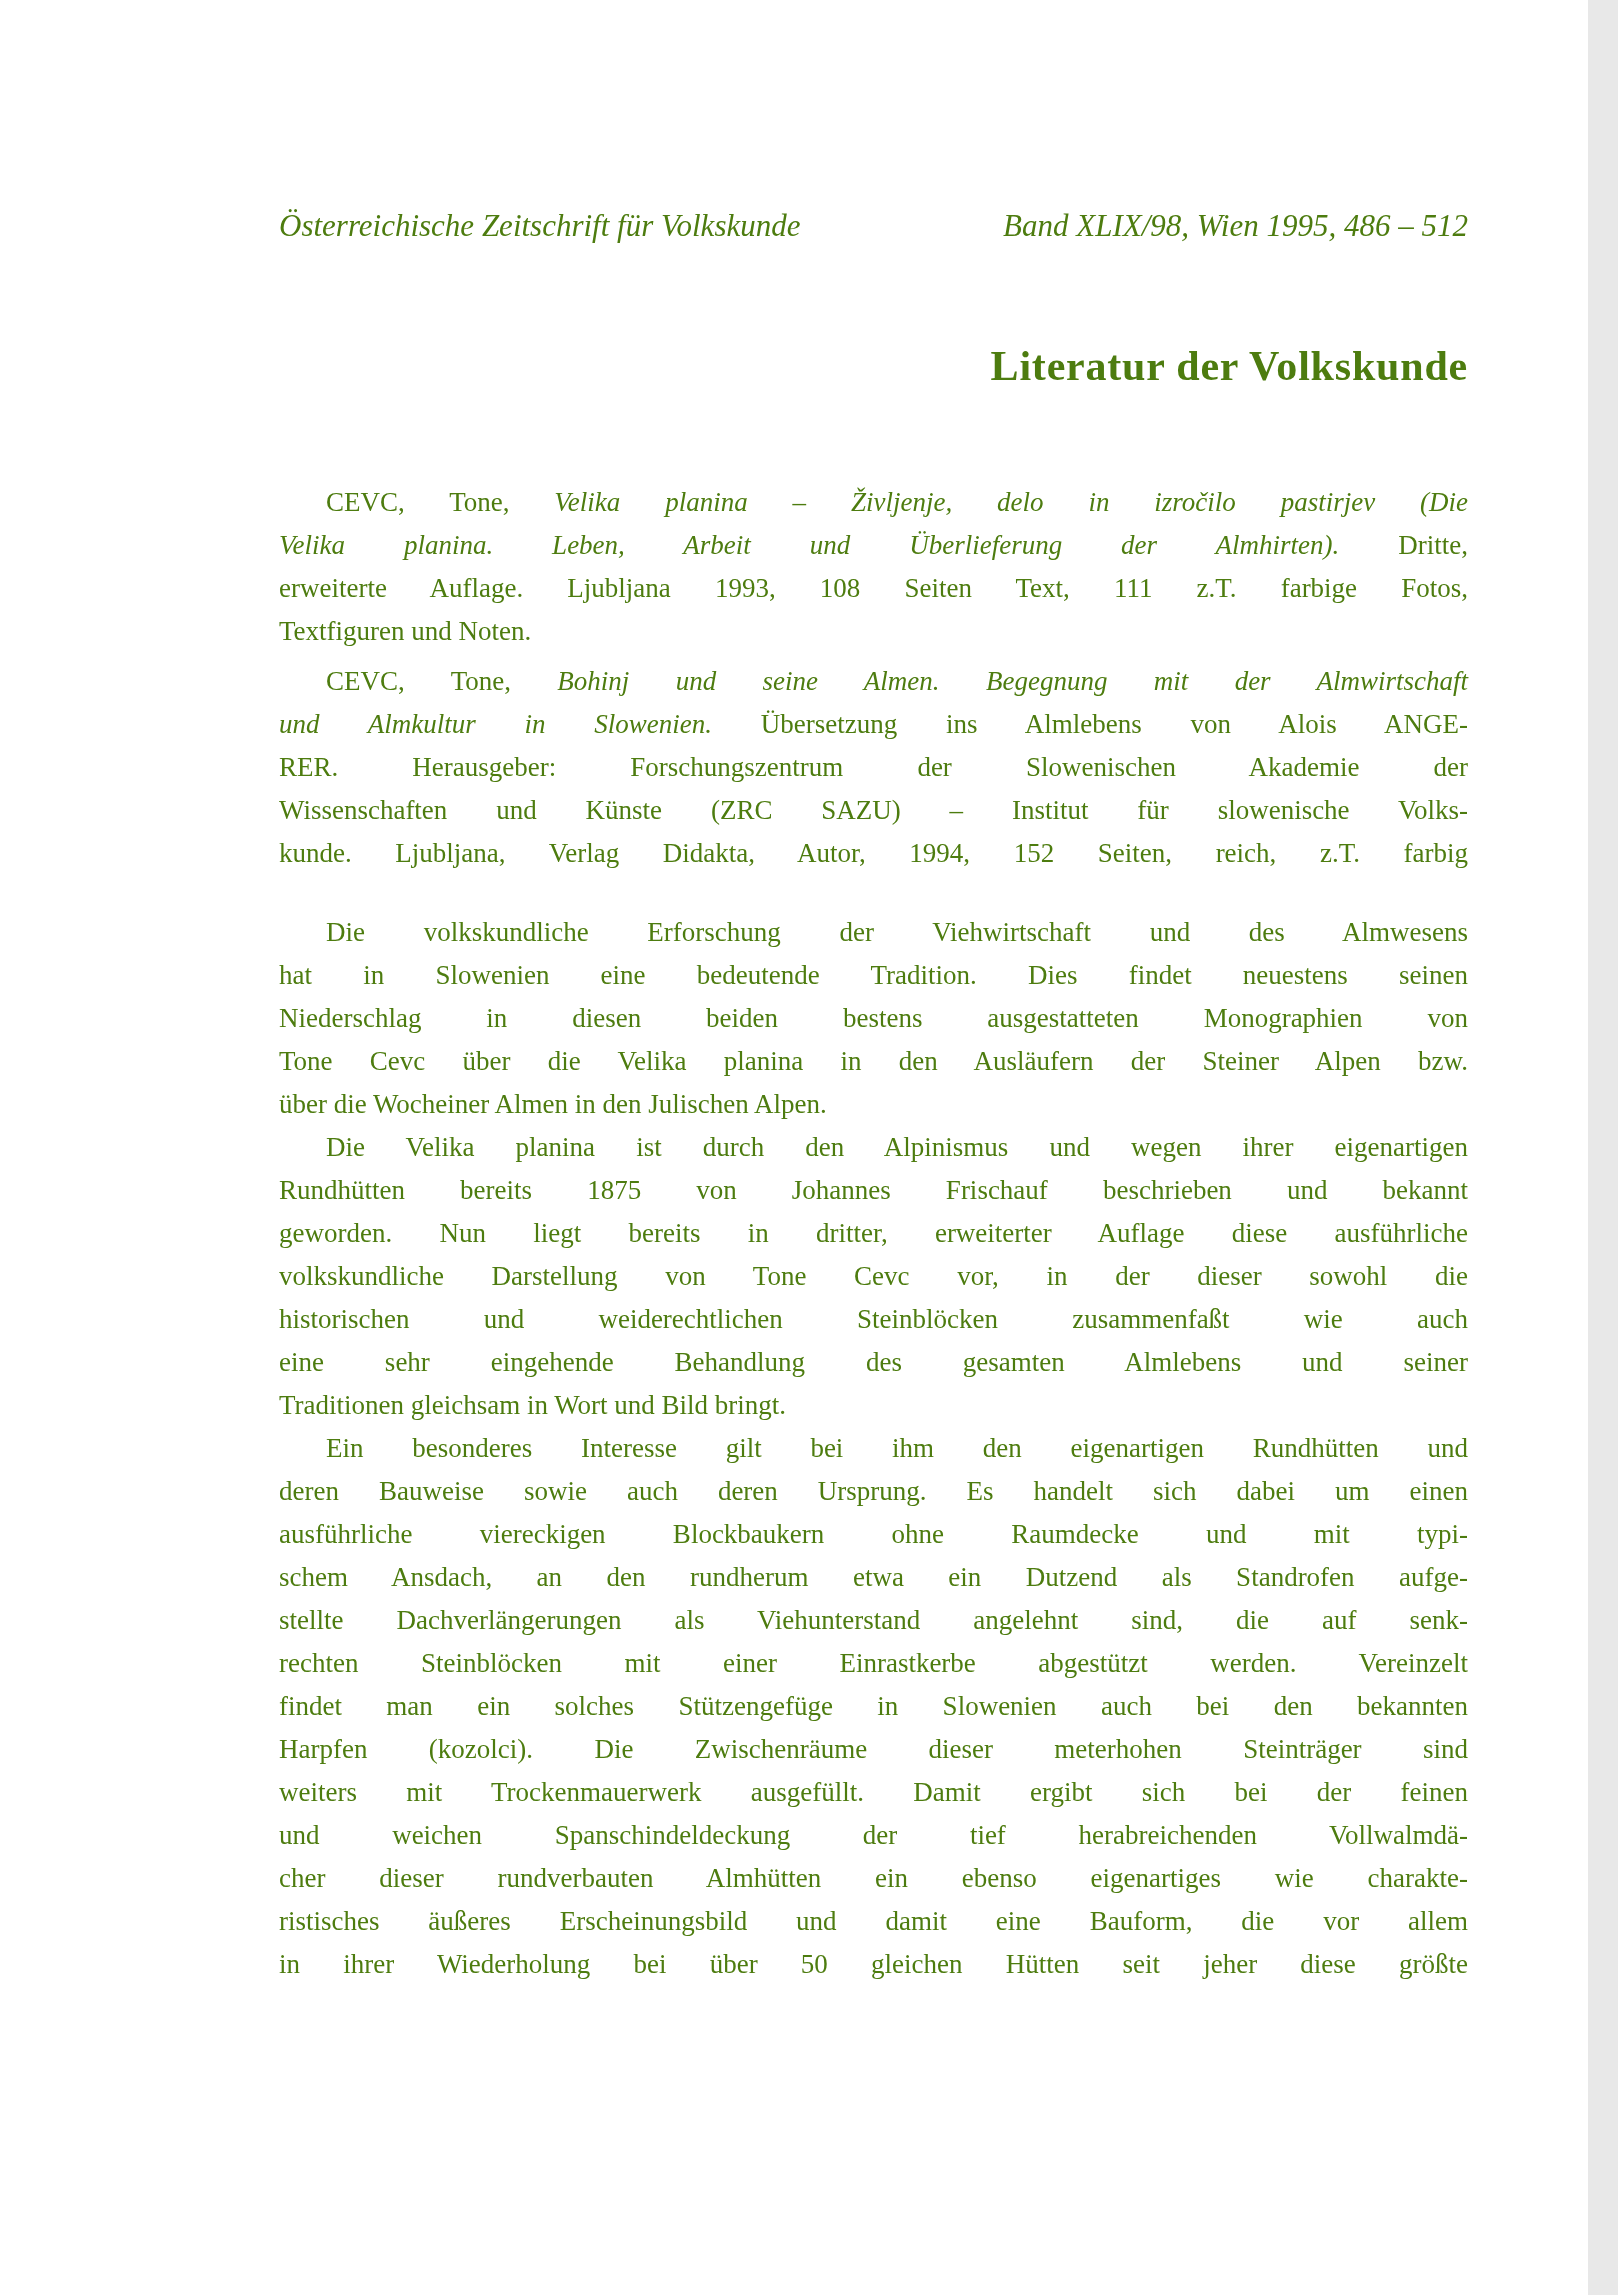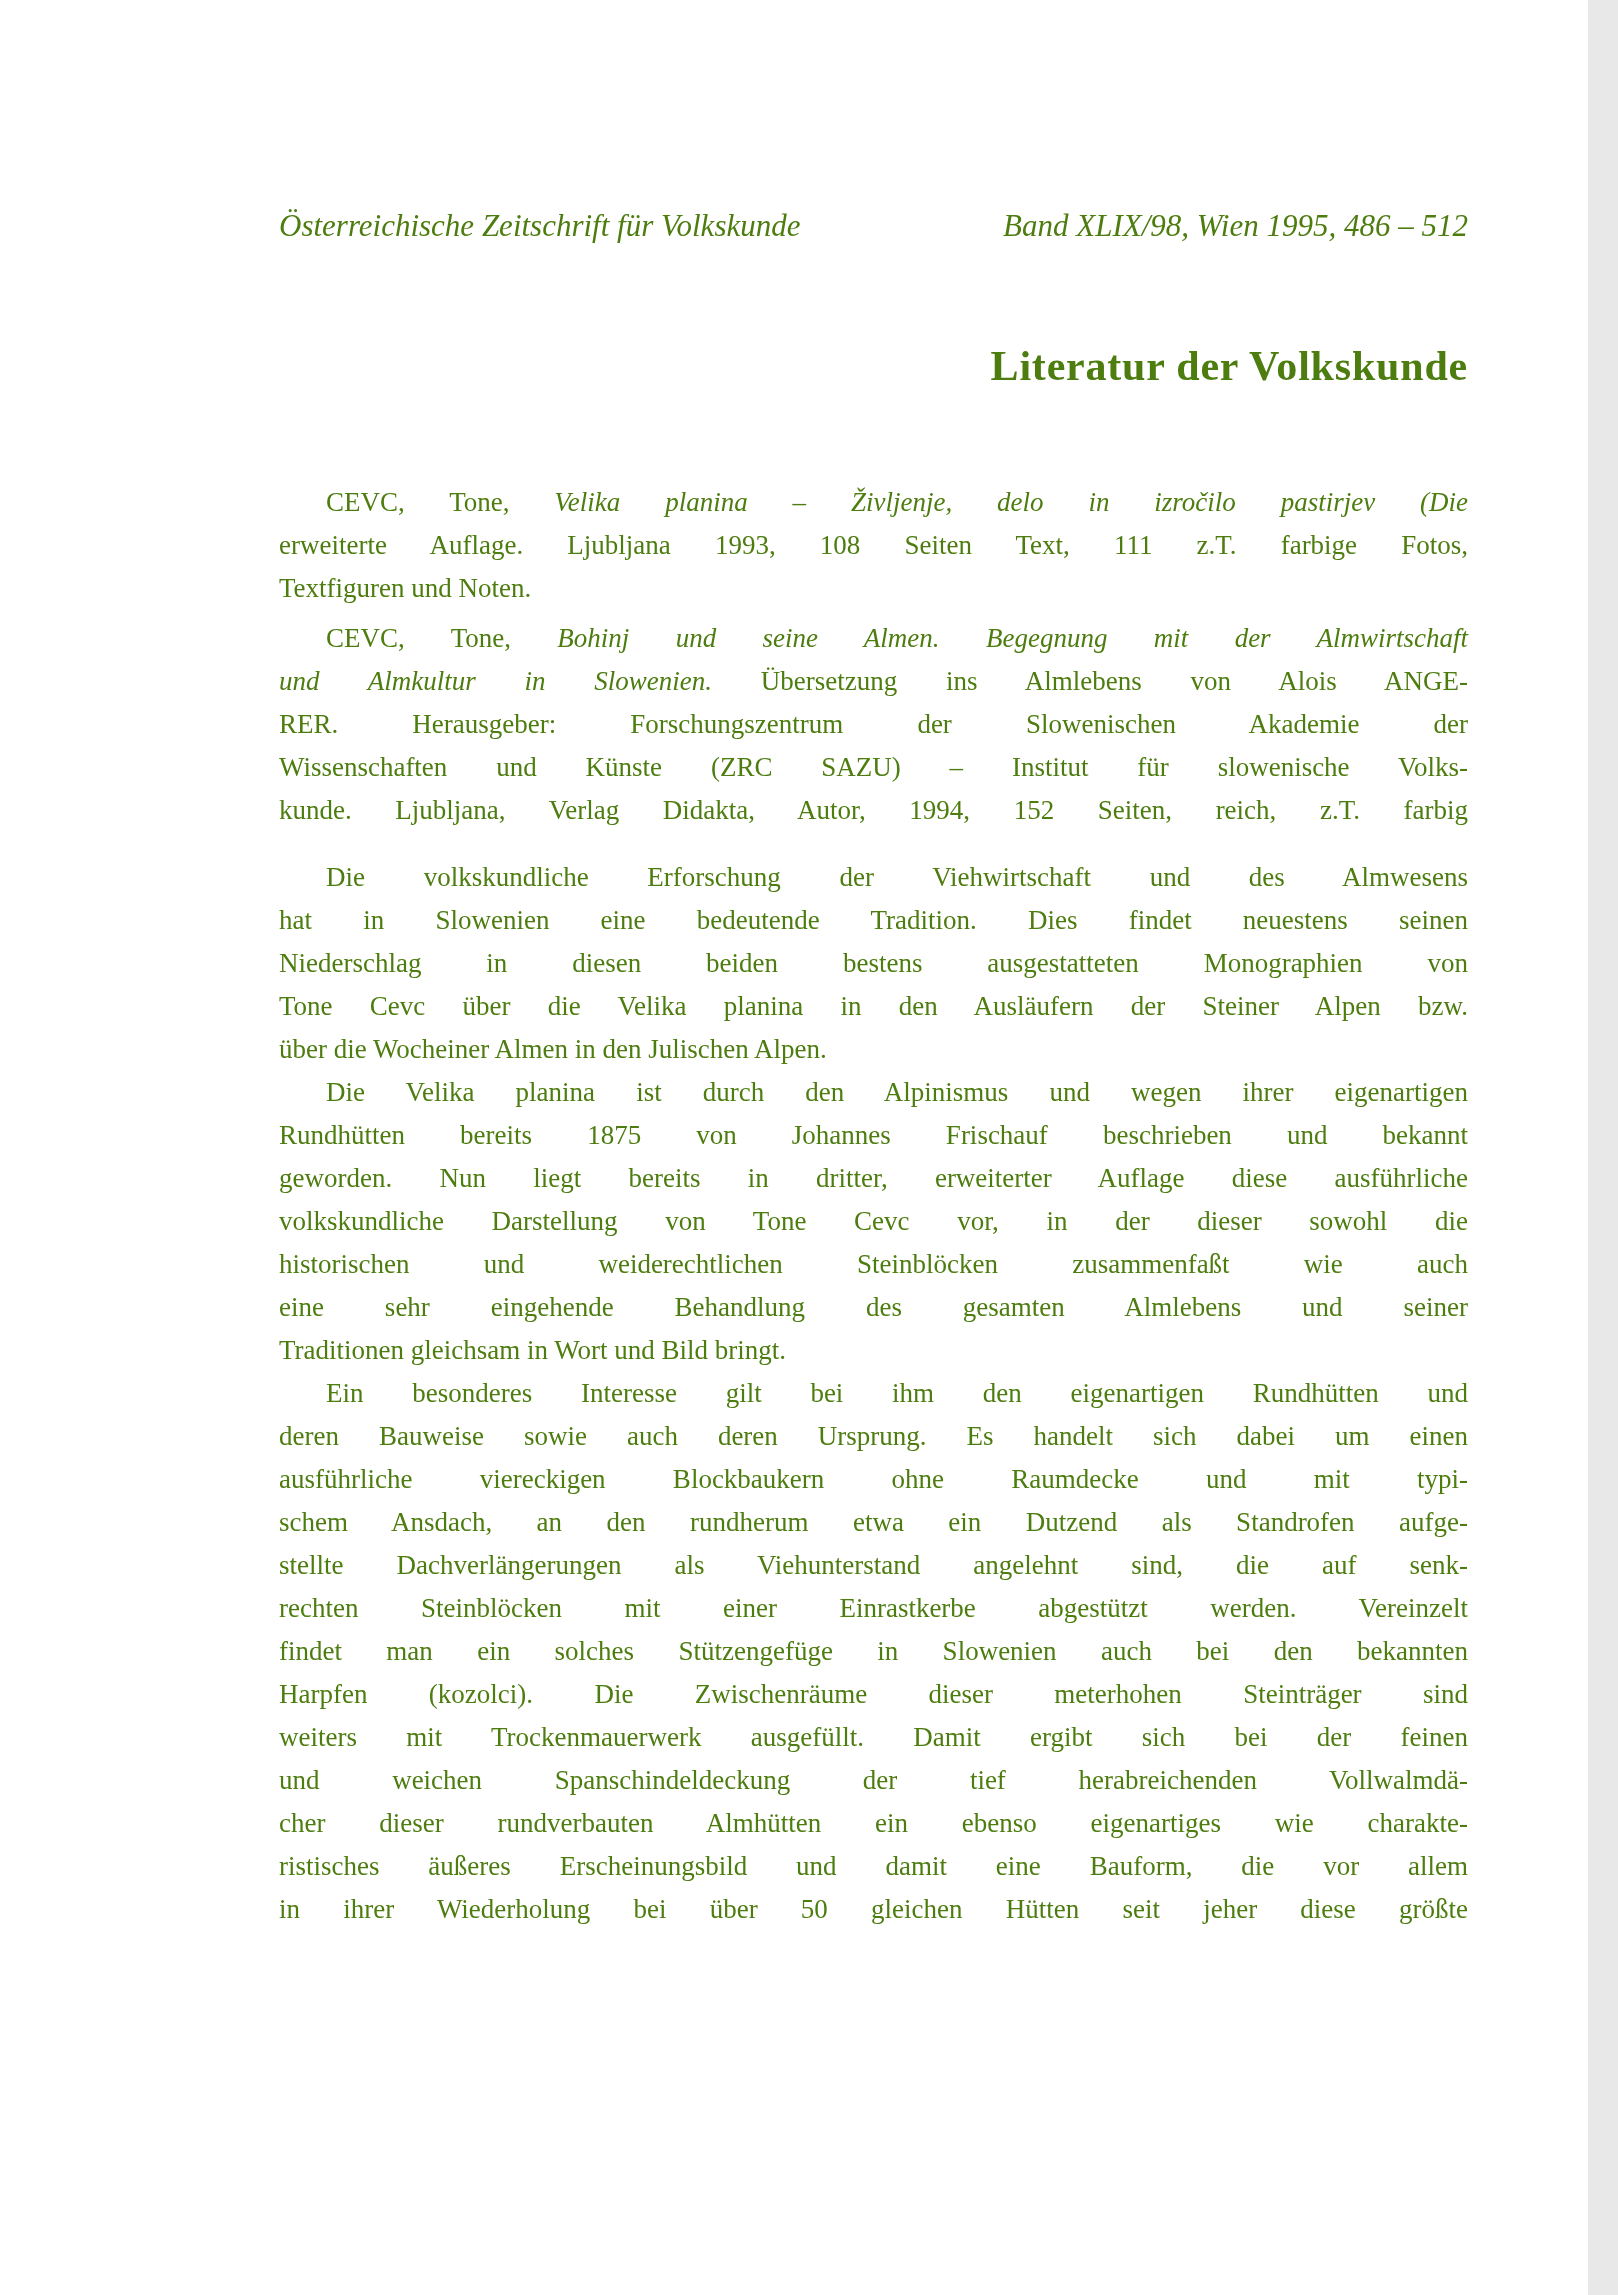--- a/index.html
+++ b/index.html
@@ -38,21 +38,21 @@
   }
   .article-body {
     position: absolute;
     top: 481px;
     left: 279px;
     width: 1189px;
     font-size: 27px;
     line-height: 43px;
   }
   .para { margin: 0; }
-  .para[data-type="bibliography"] + .para[data-type="review"] { margin-top: 24px; }
+  .para[data-type="bibliography"] + .para[data-type="review"] { margin-top: 36px; }
   .para[data-type="bibliography"] + .para[data-type="bibliography"] { margin-top: 6.5px; }
   .line {
     text-align: justify;
     text-align-last: justify;
     white-space: normal;
   }
   .line.lastline { text-align-last: left; }
   .line.indent { text-indent: 47px; }
   .it { font-style: italic; }
 </style>
@@ -61,20 +61,21 @@
 
 <div class="page">
   <div class="running-head">
     <span>Österreichische Zeitschrift für Volkskunde</span>
     <span>Band XLIX/98, Wien 1995, 486 – 512</span>
   </div>
   <h1 class="page-title">Literatur der Volkskunde</h1>
   <div class="article-body">
       <div class="para" data-type="bibliography">
         <div class="line indent"><span>CEVC, Tone, </span><span class="it">Velika planina – Življenje, delo in izročilo pastirjev (Die</span></div>
+        <div class="line"><span class="it">Velika planina. Leben, Arbeit und Überlieferung der Almhirten).</span><span> Dritte,</span></div>
         <div class="line"><span>erweiterte Auflage. Ljubljana 1993, 108 Seiten Text, 111 z.T. farbige Fotos,</span></div>
         <div class="line lastline"><span>Textfiguren und Noten.</span></div>
       </div>
       <div class="para" data-type="bibliography">
         <div class="line indent"><span>CEVC, Tone, </span><span class="it">Bohinj und seine Almen. Begegnung mit der Almwirtschaft</span></div>
         <div class="line"><span class="it">und Almkultur in Slowenien.</span><span> Übersetzung ins Almlebens von Alois ANGE-</span></div>
         <div class="line"><span>RER. Herausgeber: Forschungszentrum der Slowenischen Akademie der</span></div>
         <div class="line"><span>Wissenschaften und Künste (ZRC SAZU) – Institut für slowenische Volks-</span></div>
         <div class="line"><span>kunde. Ljubljana, Verlag Didakta, Autor, 1994, 152 Seiten, reich, z.T. farbig</span></div>
       </div>

